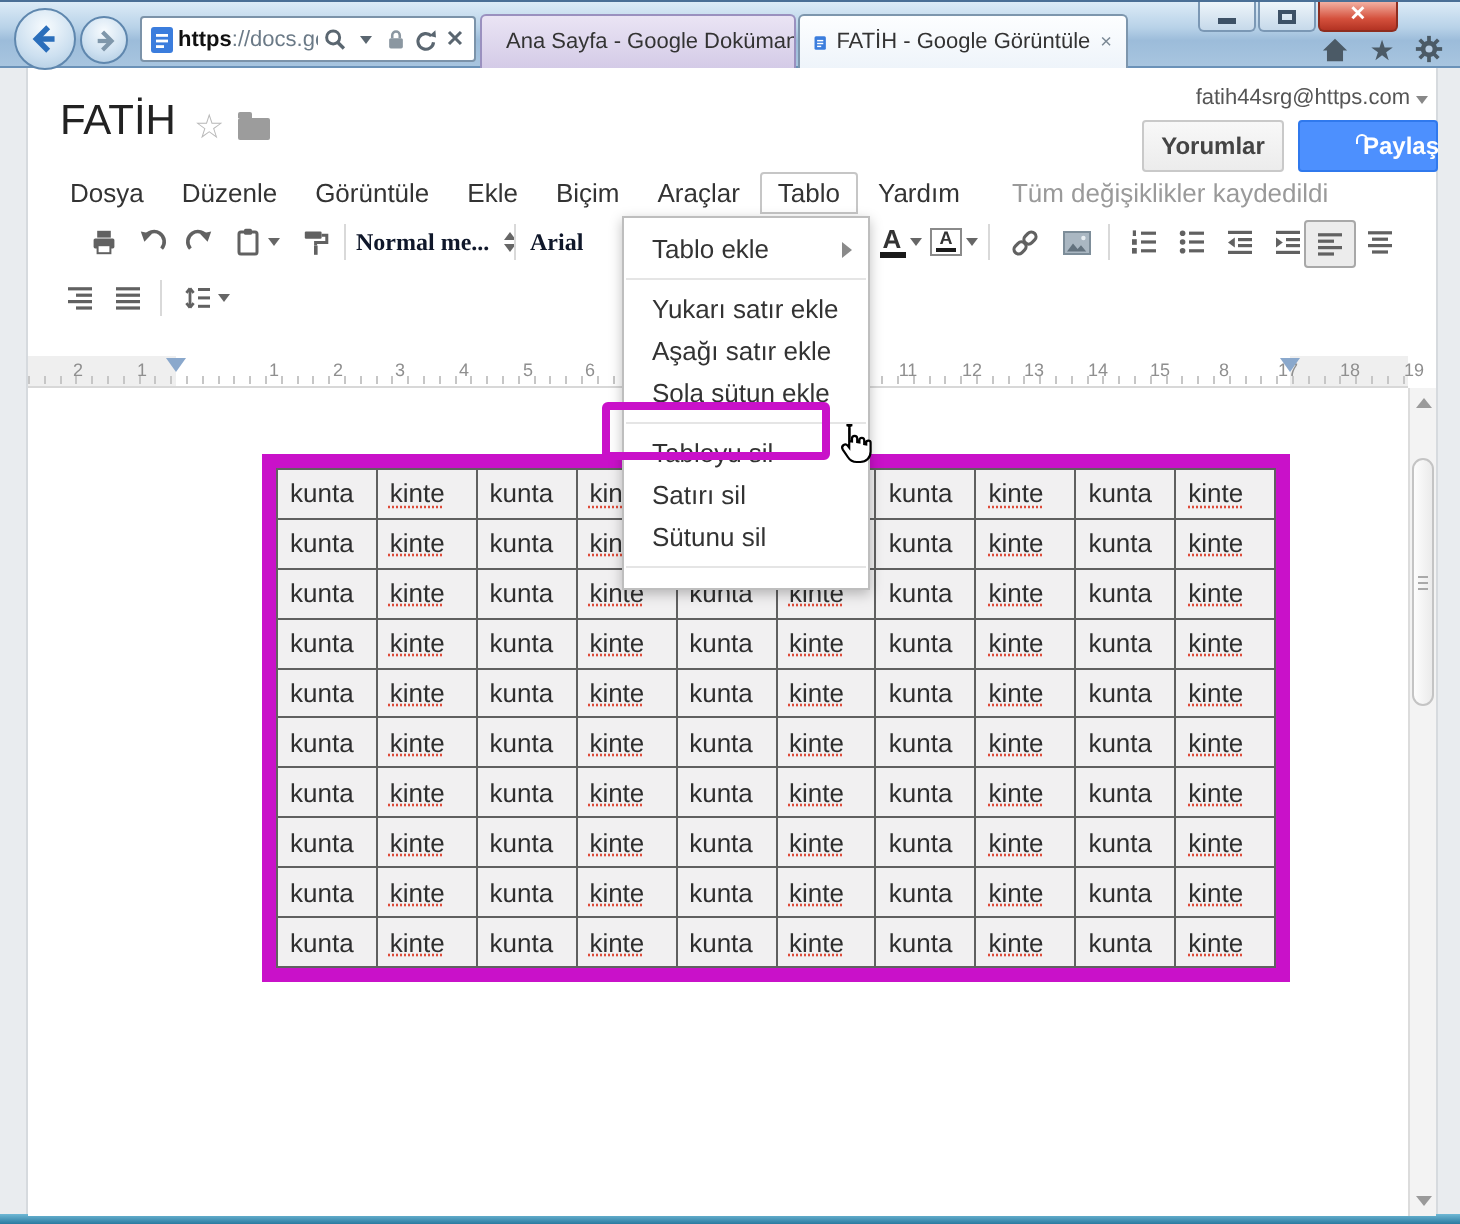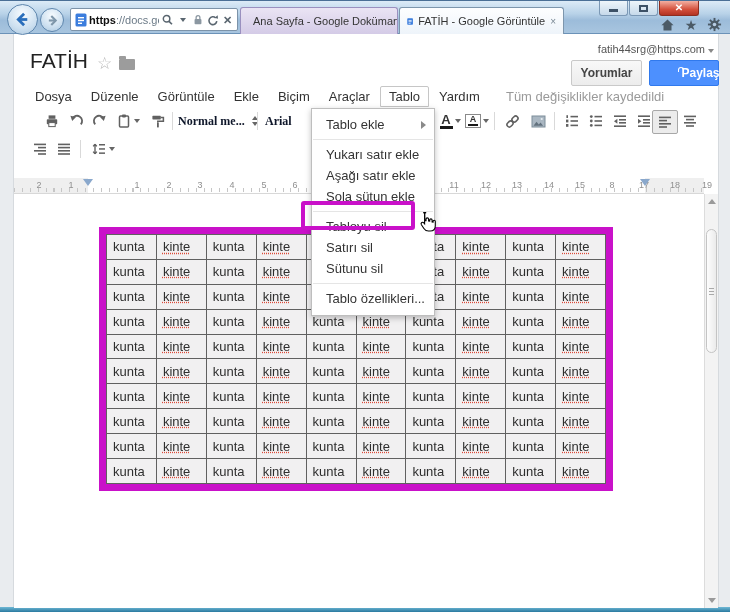--- a/index.html
+++ b/index.html
@@ -458,21 +458,21 @@
         <span class="rnum" style="left: 598px;">8</span>
         <span class="rnum" style="left: 630px;">17</span>
         <span class="rnum" style="left: 661px;">18</span>
         <span class="rnum" style="left: 693px;">19</span>
       </div>
     <div class="imark" style="left:69px;"></div>
     <div class="imark" style="left:626px;"></div>
   </div>
 
   <div id="page">
-    <div id="table-annotation" style="border-color: rgb(201, 17, 201);">
+    <div id="table-annotation" style="border-color: rgb(201, 17, 201); margin-left: 32px;">
       <div id="doc-table">
           <div class="cell">
             <span>kunta</span>
           </div>
           <div class="cell">
             <span class="misspell" style="text-decoration-color: rgb(221, 75, 57);">kinte</span>
           </div>
           <div class="cell">
             <span>kunta</span>
           </div>
@@ -775,21 +775,20 @@
       <div class="mitem">Tablo ekle<span class="subarrow"></span></div>
       <div class="msep"></div>
       <div class="mitem">Yukarı satır ekle</div>
       <div class="mitem">Aşağı satır ekle</div>
       <div class="mitem">Sola sütun ekle</div>
       <div class="msep"></div>
       <div class="mitem">Tabloyu sil</div>
       <div class="mitem">Satırı sil</div>
       <div class="mitem">Sütunu sil</div>
       <div class="msep"></div>
-      <div class="mitem">Tablo özellikleri...</div>
     </div>
   <div id="menu-annotation" style="border-color: rgb(201, 17, 201);"></div>
   <div id="cursor">
     <svg width="19" height="21" viewBox="0 0 19 21">
         <path d="M6.2 1.6 c.9 0 1.6 .7 1.6 1.6 v6.3 l1.2 .2 V8.2 c0-.8 .6-1.3 1.3-1.3 s1.3 .5 1.3 1.3 v1.8 l1.1 .2 v-1.1 c0-.7 .5-1.2 1.2-1.2 s1.2 .5 1.2 1.2 v1.9 l1 .2 v-.8 c0-.6 .5-1.1 1.1-1.1 s1.1 .5 1.1 1.1 v4.3 c0 3.1-2.1 5.3-5.2 5.3 h-1.7 c-2.1 0-3.5-.9-4.5-2.5 l-2.5-3.7 c-.5-.8-.3-1.8 .4-2.3 .7-.4 1.5-.3 2 .3 l.8 1 V3.2 c0-.9 .7-1.6 1.6-1.6 z" fill="#fff" stroke="#000" stroke-width="1.1"></path>
       </svg>
   </div>
 
   <div id="scrollbar">
     <div class="sb-arrow" style="top:0;">

